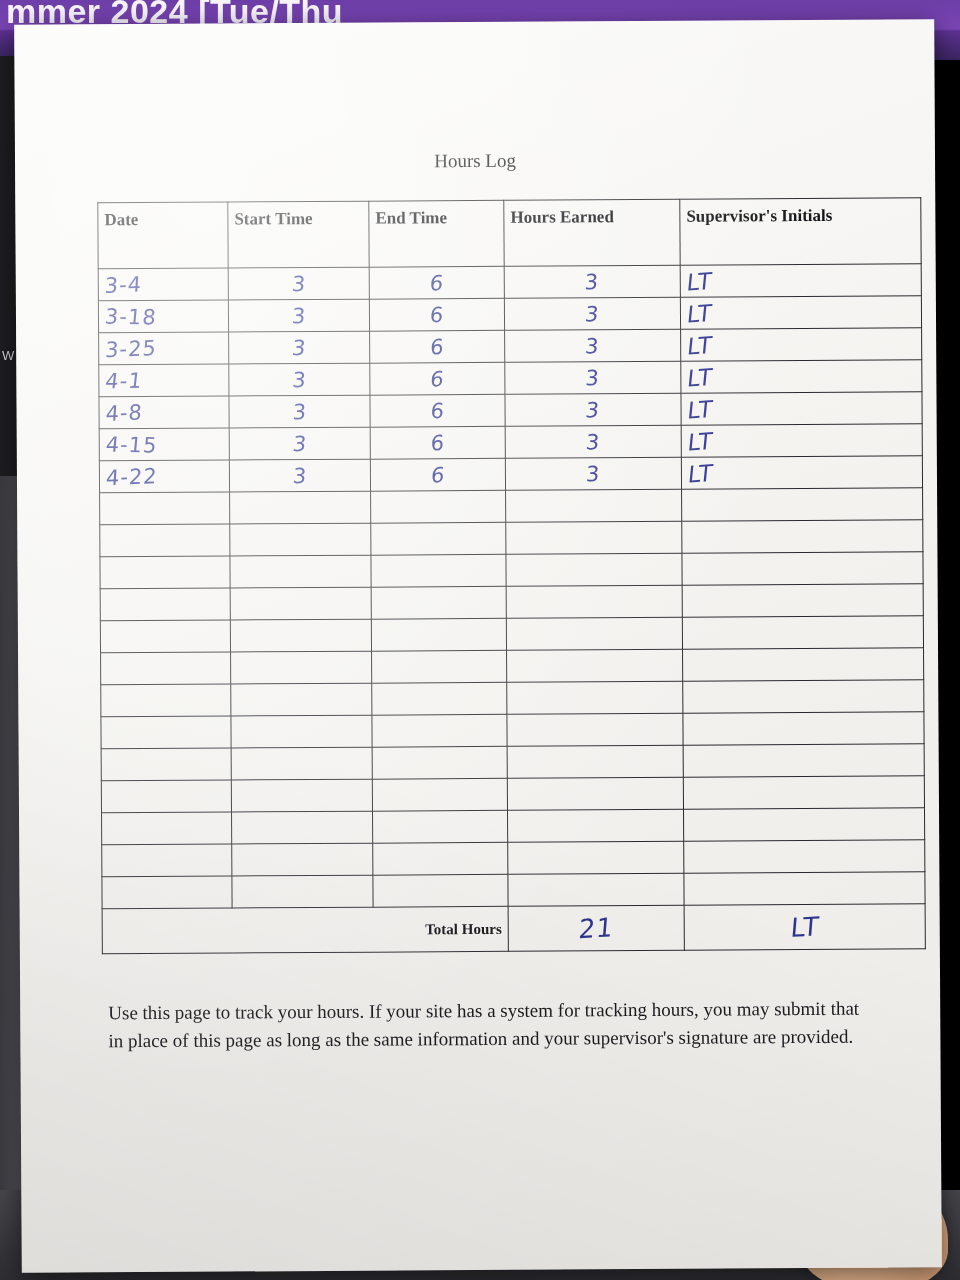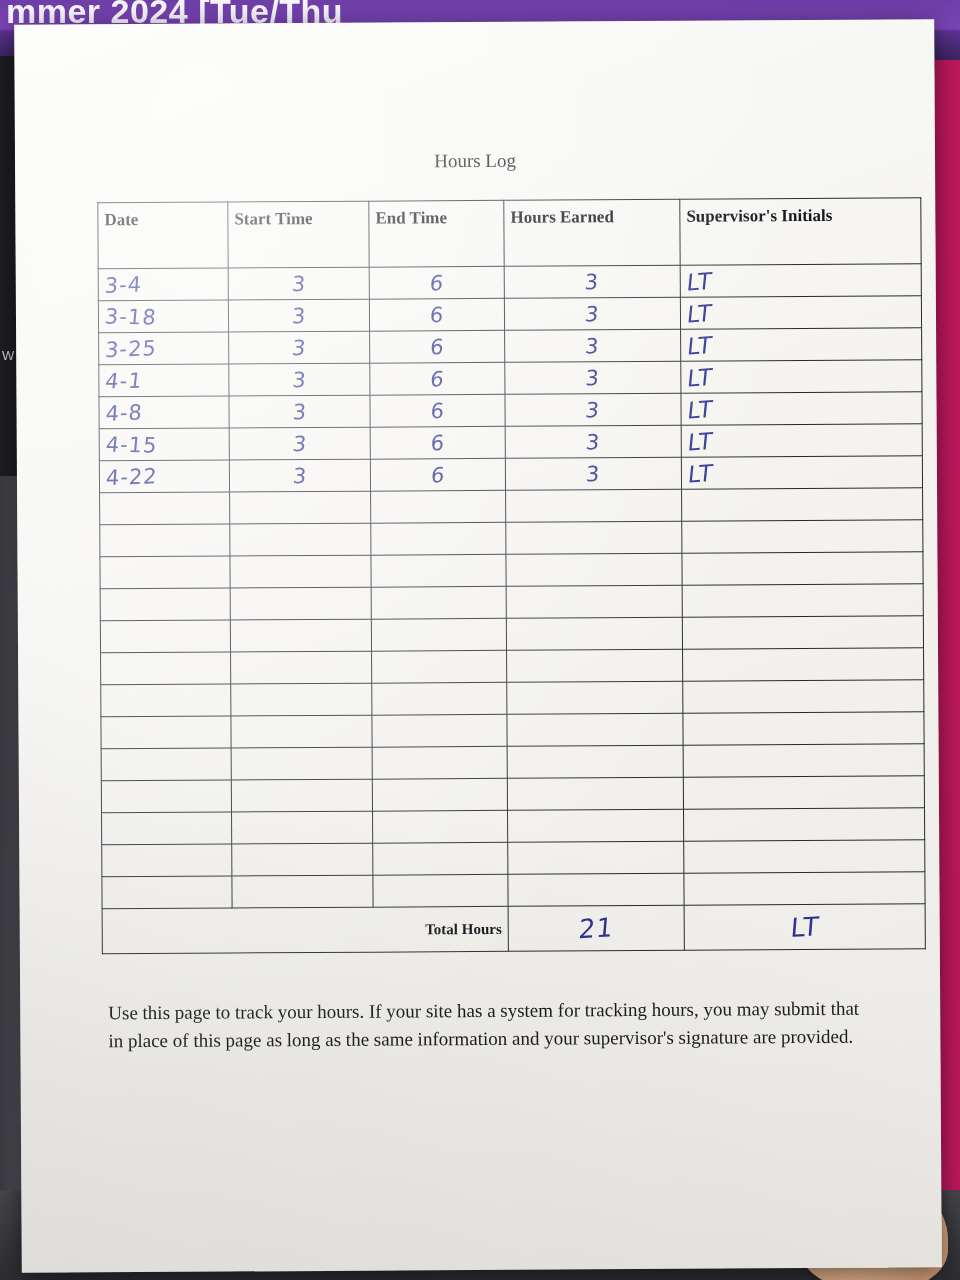--- a/index.html
+++ b/index.html
@@ -12,21 +12,21 @@
     height: 1280px;
     overflow: hidden;
     font-family: "Liberation Serif", serif;
     position: relative;
   }
 
   
   #scene {
     position: absolute;
     inset: 0;
-    background: #be185d;
+    background: #000000;
   }
 
   
   #monitor-strip {
     position: absolute;
     left: 0; top: 0;
     width: 960px; height: 60px;
     background: linear-gradient(180deg,#6e3fa8 0%, #7b45b6 48%, #5d3192 52%, #3a2560 100%);
     overflow: hidden;
   }

